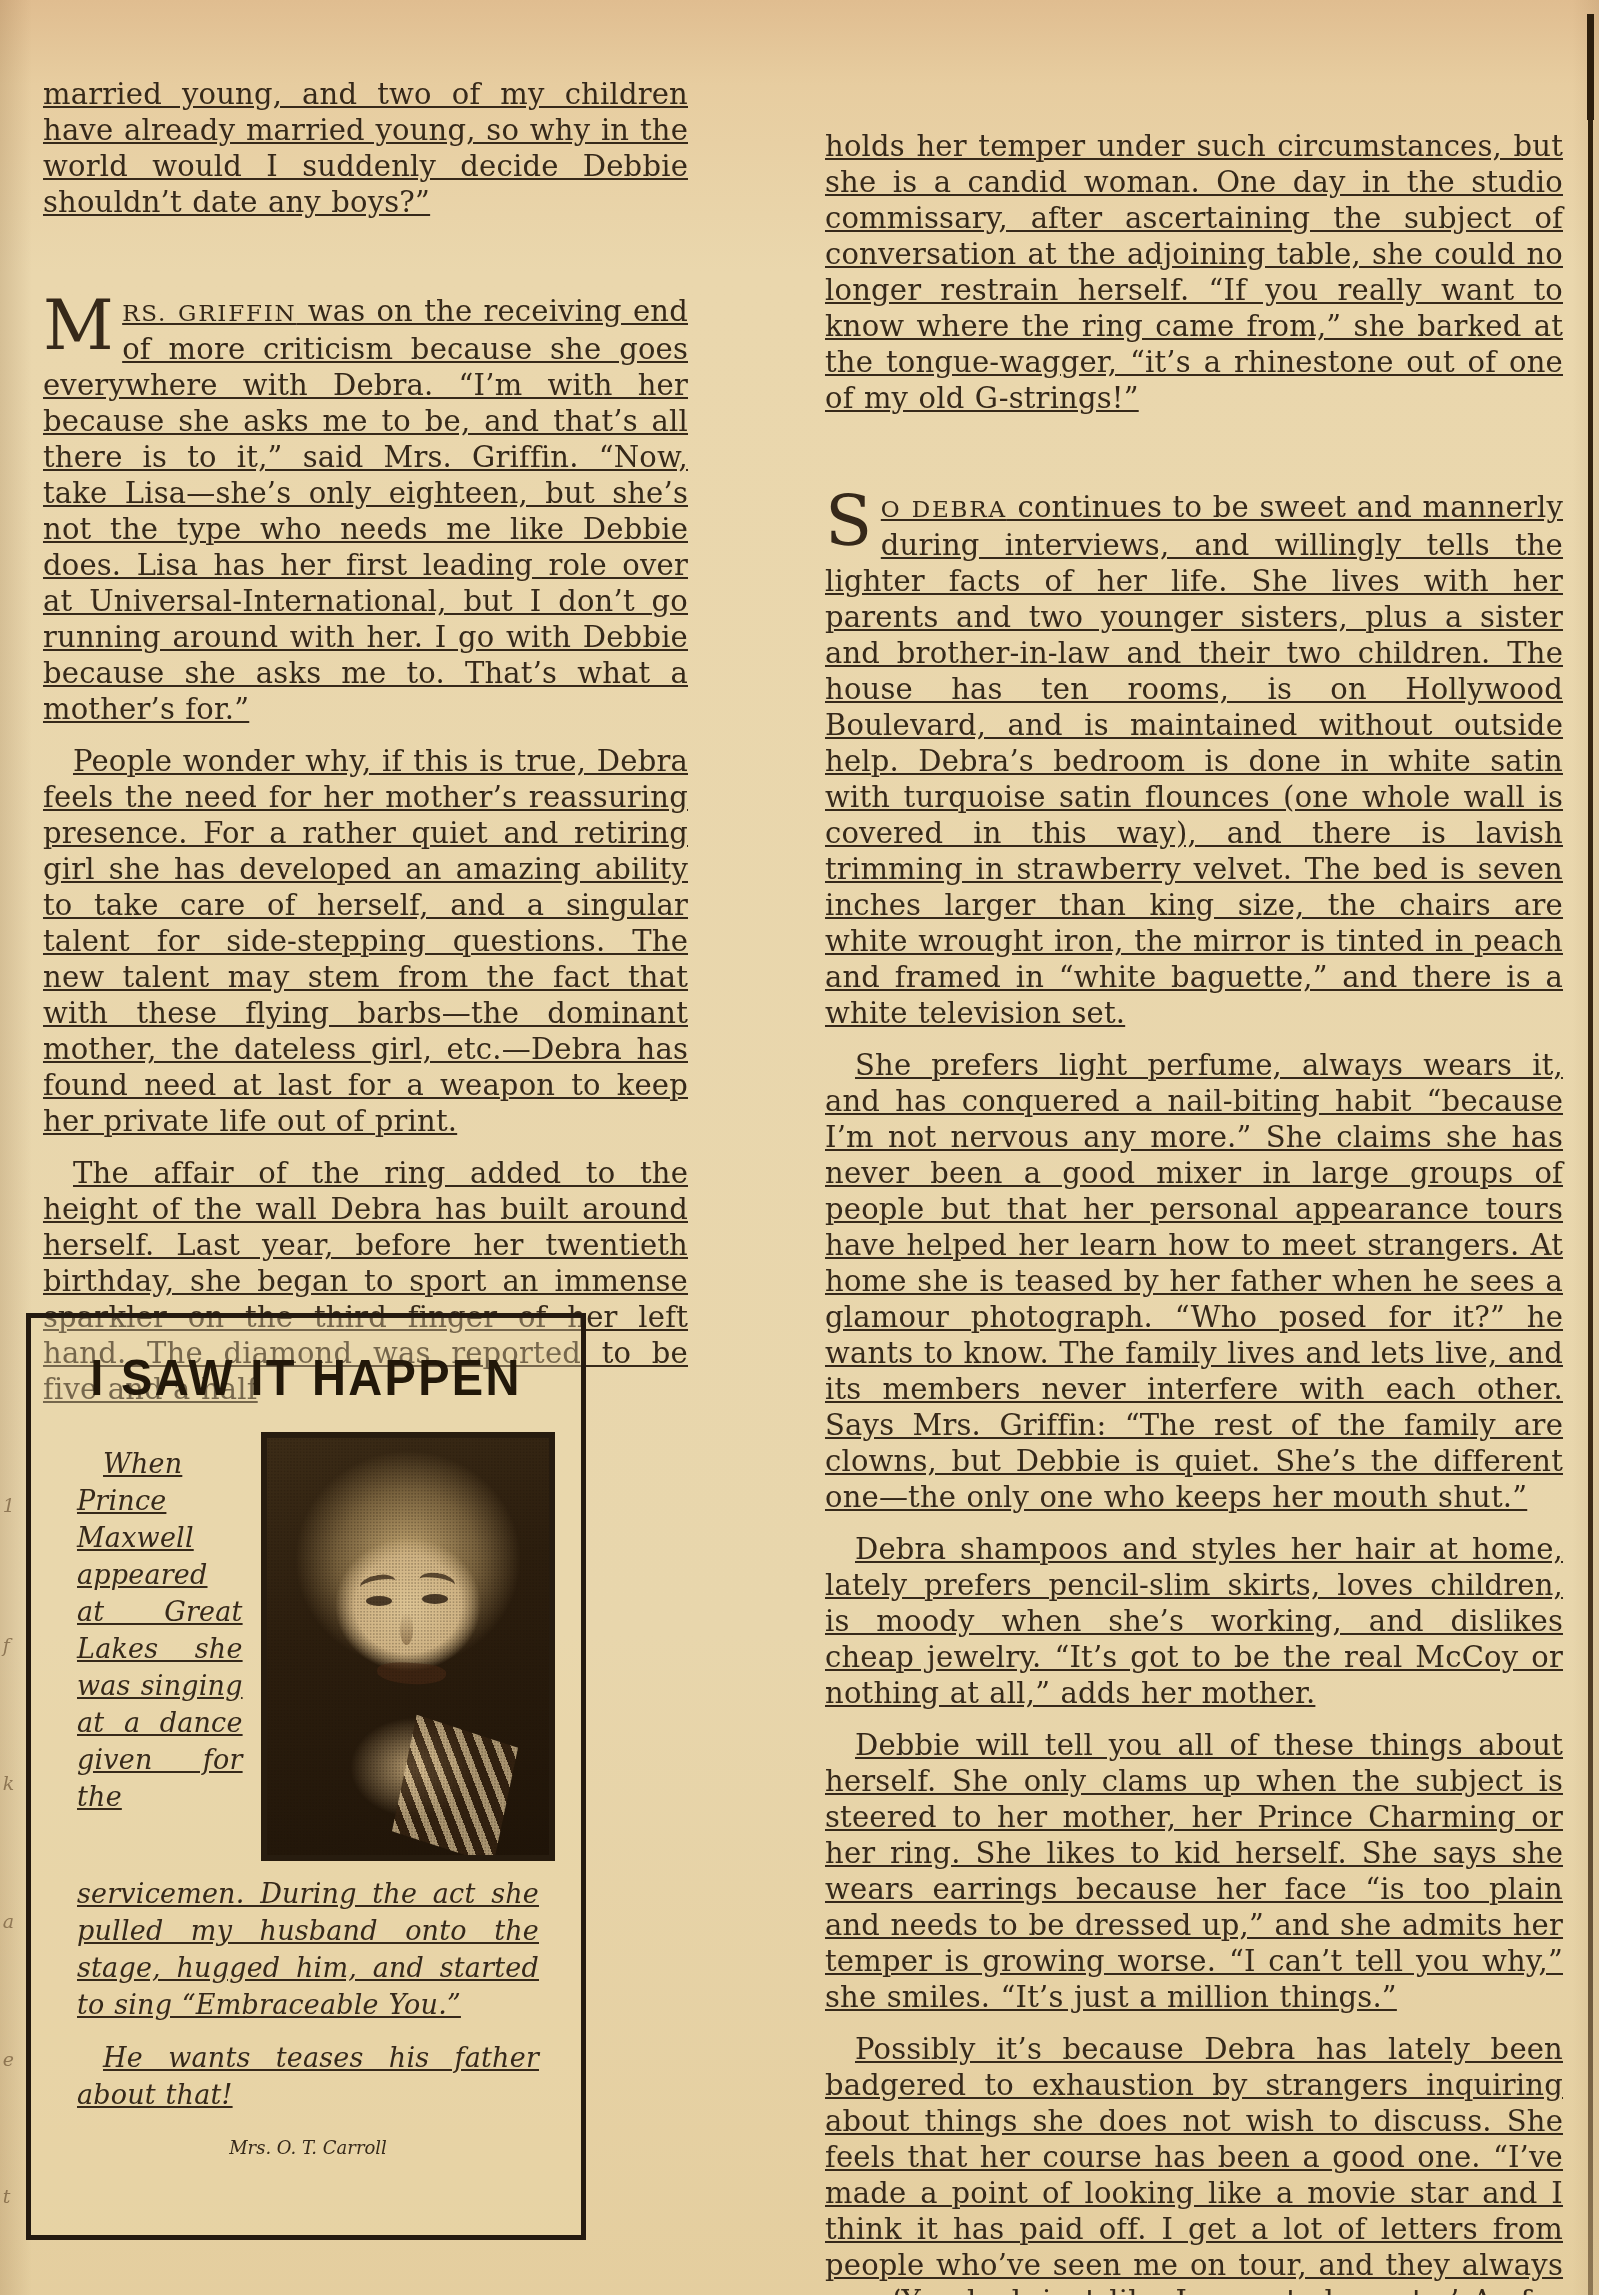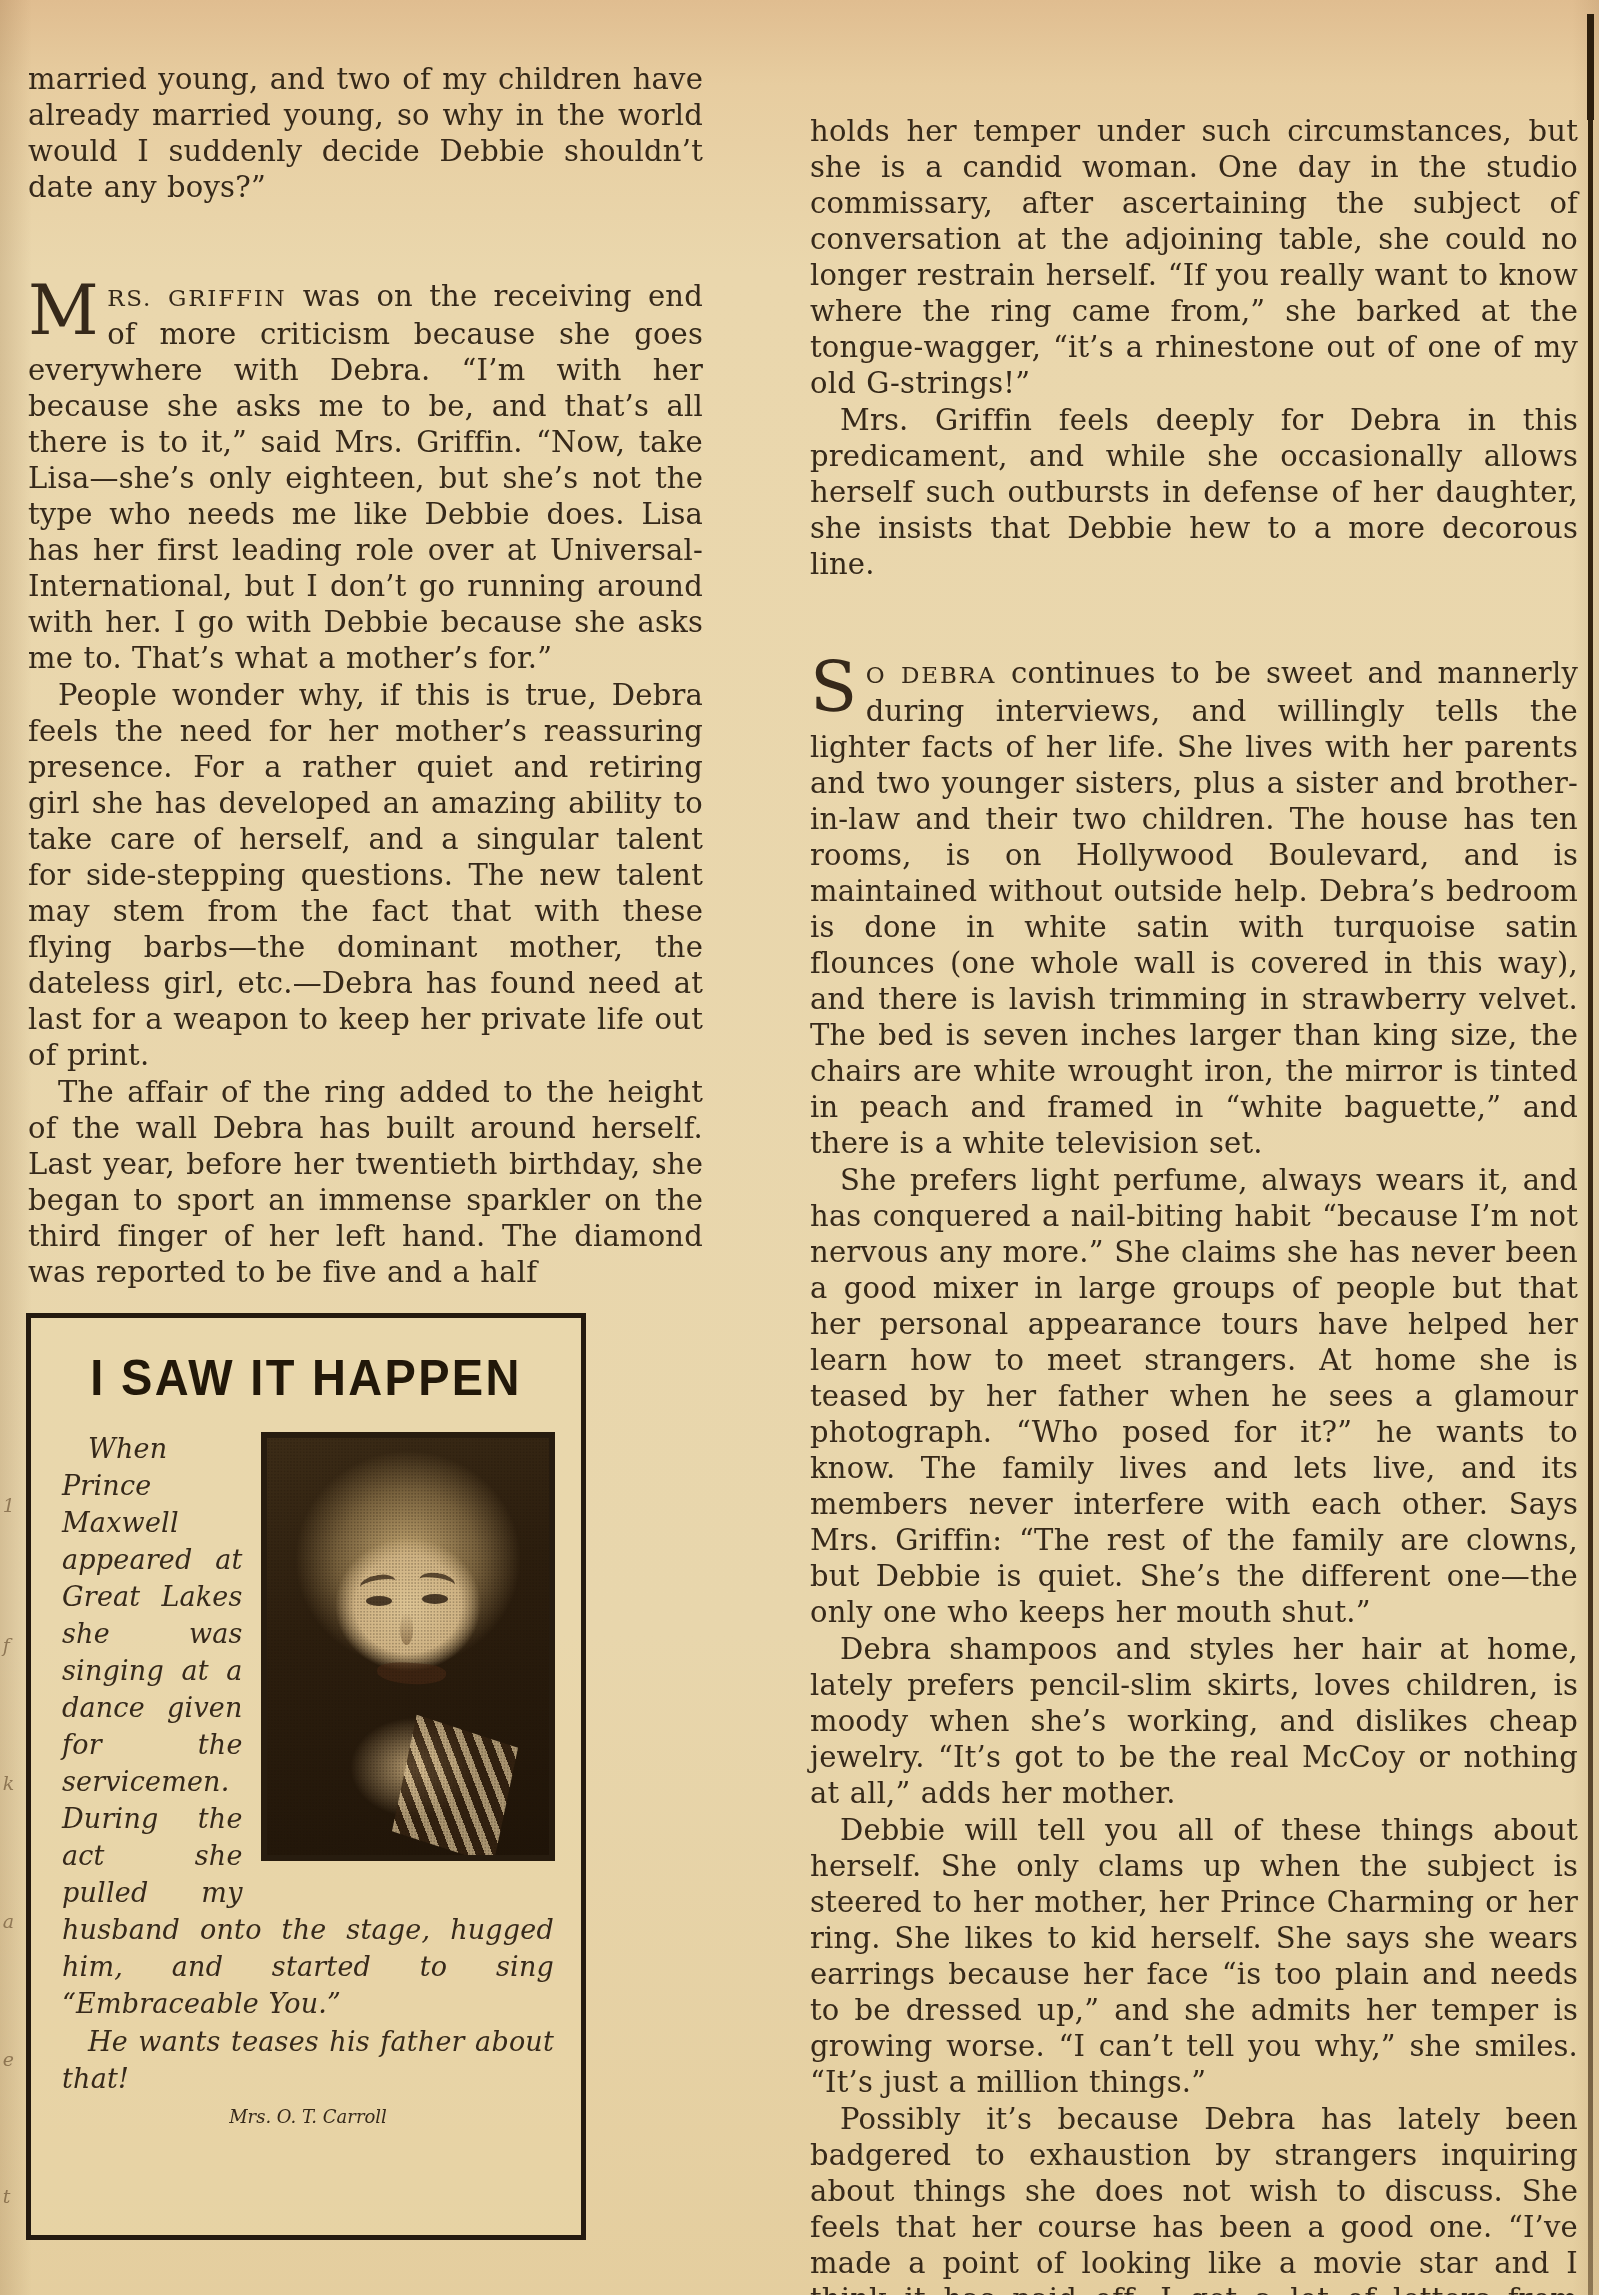--- a/index.html
+++ b/index.html
@@ -17,24 +17,24 @@
   #page::before{
     content:"";position:absolute;inset:0;pointer-events:none;
     background:
       linear-gradient(90deg, rgba(120,80,40,.18) 0px, rgba(120,80,40,0) 32px),
       linear-gradient(270deg, rgba(120,80,40,.12) 0px, rgba(120,80,40,0) 27.5px);
   }
   .col{position:absolute;}
   .col-left-1{left:27px;top:60px;width:677px;}
   .col-right{left:809px;top:112px;width:770px;}
   p.body{
-    margin:1px;
+    margin:16px;
     font-size:29px;line-height:36px;
     text-align:justify;
-    letter-spacing:0.2px;word-spacing:0.9px;
+    letter-spacing:0.2px;word-spacing:0.9px;text-decoration:underline;
   }
   p.indent{text-indent:30px;}
   p.gap{margin-top:73px;}
   .dc{
     float:left;
     font-size:69px;line-height:53px;
     padding:5.5px 8.3px 0 0;
   }
   .sc{font-size:23px;letter-spacing:1.8px;}
   
@@ -115,21 +115,20 @@
         <div class="ph ph-scarf"></div>
       </div>
       <p class="body indent">When Prince Maxwell appeared at Great Lakes she was singing at a dance given for the servicemen. During the act she pulled my husband onto the stage, hugged him, and started to sing “Embraceable You.”</p>
       <p class="body indent">He wants teases his father about that!</p>
       <p class="sig">Mrs. O. T. Carroll</p>
     </div>
   </div>
 
   <div class="col col-right">
     <p class="body">holds her temper under such circumstances, but she is a candid woman. One day in the studio commissary, after ascertaining the subject of conversation at the adjoining table, she could no longer restrain herself. “If you really want to know where the ring came from,” she barked at the tongue-wagger, “it’s a rhinestone out of one of my old G-strings!”</p>
-    <p class="body indent">Mrs. Griffin feels deeply for Debra in this predicament, and while she occasionally allows herself such outbursts in defense of her daughter, she insists that Debbie hew to a more decorous line.</p>
     <p class="body gap"><span class="dc">S</span><span class="sc">O DEBRA</span><span> continues to be sweet and mannerly during interviews, and willingly tells the lighter facts of her life. She lives with her parents and two younger sisters, plus a sister and brother-in-law and their two children. The house has ten rooms, is on Hollywood Boulevard, and is maintained without outside help. Debra’s bedroom is done in white satin with turquoise satin flounces (one whole wall is covered in this way), and there is lavish trimming in strawberry velvet. The bed is seven inches larger than king size, the chairs are white wrought iron, the mirror is tinted in peach and framed in “white baguette,” and there is a white television set.</span></p>
     <p class="body indent">She prefers light perfume, always wears it, and has conquered a nail-biting habit “because I’m not nervous any more.” She claims she has never been a good mixer in large groups of people but that her personal appearance tours have helped her learn how to meet strangers. At home she is teased by her father when he sees a glamour photograph. “Who posed for it?” he wants to know. The family lives and lets live, and its members never interfere with each other. Says Mrs. Griffin: “The rest of the family are clowns, but Debbie is quiet. She’s the different one—the only one who keeps her mouth shut.”</p>
     <p class="body indent">Debra shampoos and styles her hair at home, lately prefers pencil-slim skirts, loves children, is moody when she’s working, and dislikes cheap jewelry. “It’s got to be the real McCoy or nothing at all,” adds her mother.</p>
     <p class="body indent">Debbie will tell you all of these things about herself. She only clams up when the subject is steered to her mother, her Prince Charming or her ring. She likes to kid herself. She says she wears earrings because her face “is too plain and needs to be dressed up,” and she admits her temper is growing worse. “I can’t tell you why,” she smiles. “It’s just a million things.”</p>
     <p class="body indent">Possibly it’s because Debra has lately been badgered to exhaustion by strangers inquiring about things she does not wish to discuss. She feels that her course has been a good one. “I’ve made a point of looking like a movie star and I think it has paid off. I get a lot of letters from people who’ve seen me on tour, and they always say, ‘You look just like I expected you to.’ As for my not dating, lots of people who write to me say they’re glad I’m not a sheep—that I don’t date just because other girls my age do.” About the ring, as well as the other points for discussion, Debra simply says, “People are not going to tell me how to run my private life.”</p>
 
   </div>
 
   <div class="rule-right"></div>
   <div class="rule-right-cap"></div>

